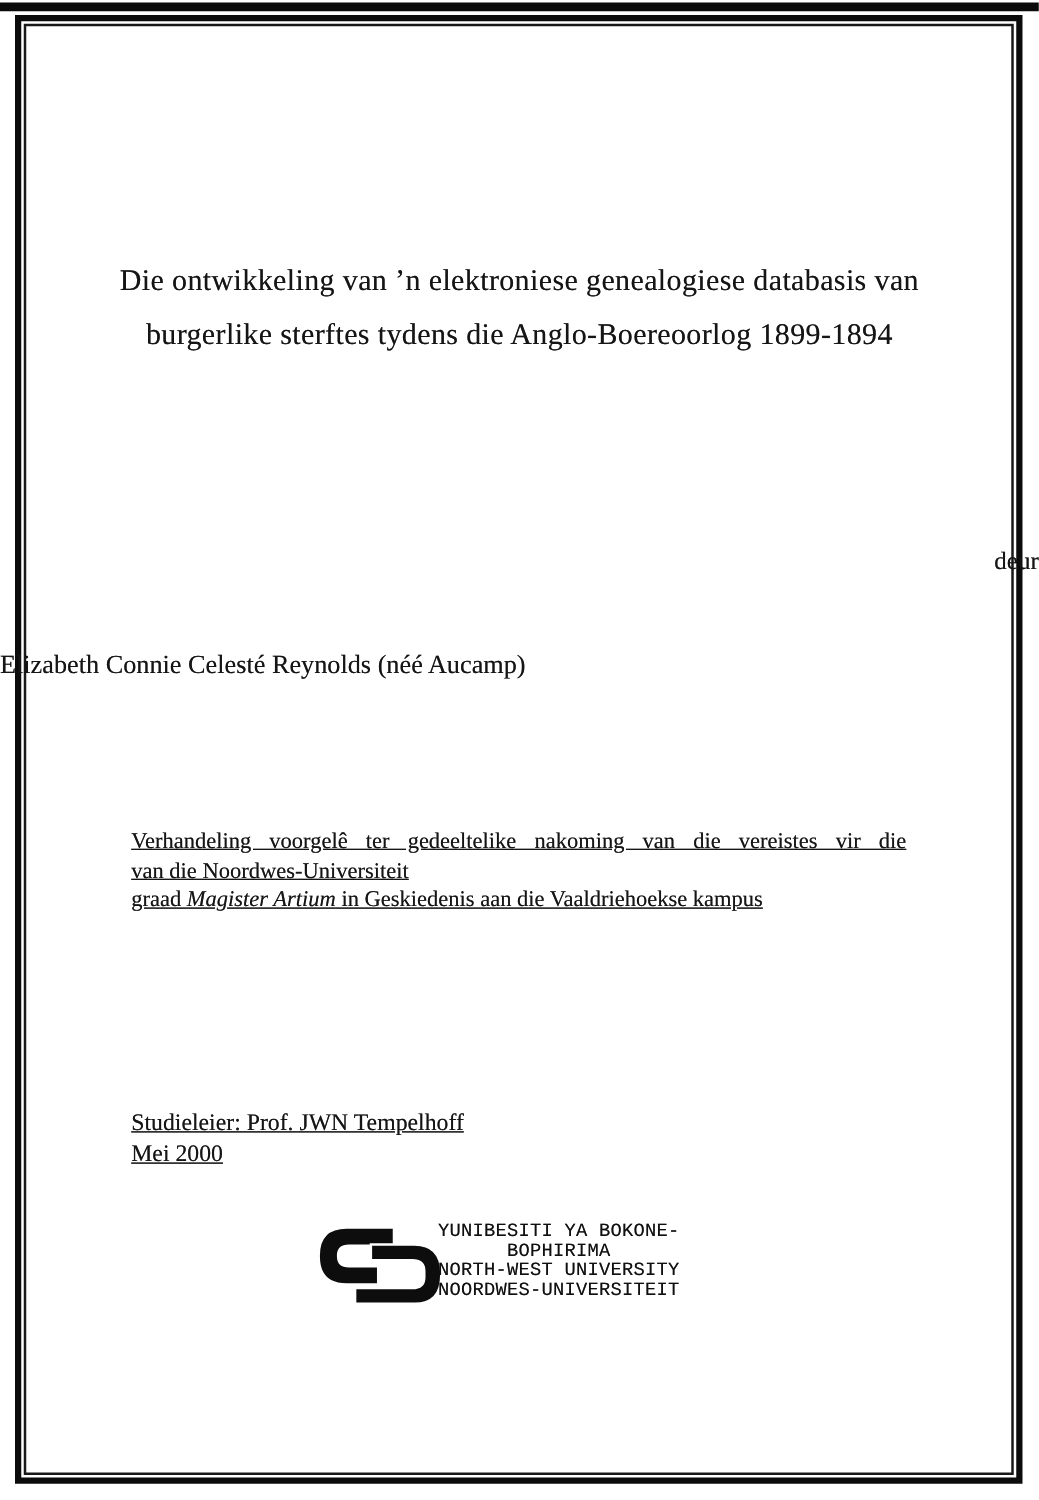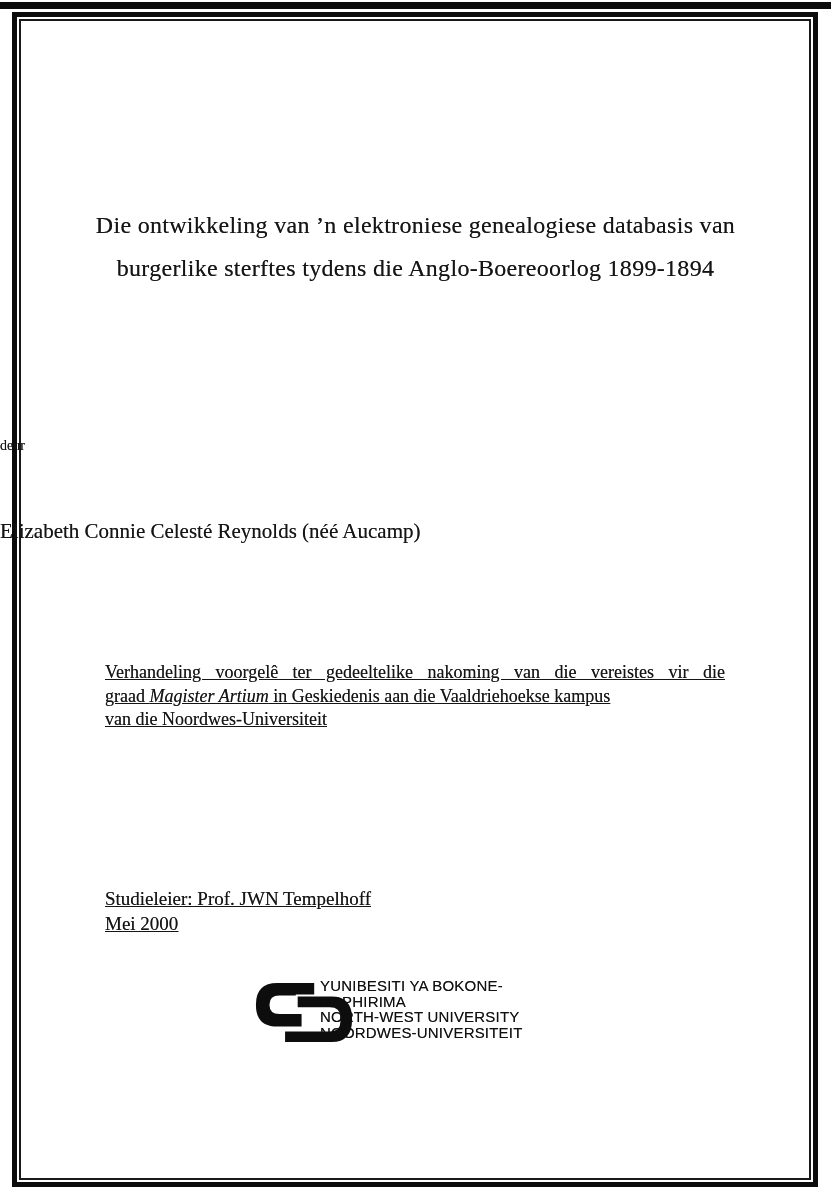--- a/index.html
+++ b/index.html
@@ -31,21 +31,21 @@
   .serif-scan { text-shadow: 0 0 0.4px rgba(20,20,20,0.65); }
 
   .title-block {
     position: absolute; top: 204px; left: 48px; right: 48px;
     text-align: center;
     font-size: 24px; line-height: 43px; letter-spacing: 0.3px;
   }
 
   .byline {
     position: absolute; top: 438px; left: 0; width: 100%;
-    text-align: left; font-size: 14px;
+    text-align: right; font-size: 20px;
   }
 
   .author {
     position: absolute; top: 519px; left: 0; width: 100%;
     text-align: left; font-size: 21px;
   }
 
   .statement {
     position: absolute; top: 661px; left: 105px; width: 620px;
     font-size: 18px; line-height: 23.5px; text-decoration: underline;
@@ -61,22 +61,22 @@
     font-size: 19px; line-height: 25px; text-decoration: underline;
   }
 
   .logo-group {
     position: absolute; top: 981px; left: 254px;
     display: flex; align-items: flex-start;
   }
   .logo-mark { width: 100px; height: 64px; flex: none; display: block; }
   .logo-text {
     margin-left: -34px; margin-top: -3px; width: 254px;
-    text-align: left;
-    font-family: Liberation Sans, sans-serif;
+    text-align: center;
+    font-family: Liberation Mono, monospace;
     font-size: 15px; line-height: 15.5px; letter-spacing: 0.2px;
     color: #101010;
     text-shadow: 0 0 0.3px rgba(10,10,10,0.6);
   }
 </style>
 </head>
 <body>
 
 <div class="top-scan-strip"></div>
 
@@ -88,22 +88,22 @@
   <div>Die ontwikkeling van ’n elektroniese genealogiese databasis van</div>
   <div>burgerlike sterftes tydens die Anglo-Boereoorlog 1899-1894</div>
 </div>
 
 <div class="byline serif-scan">deur</div>
 
 <div class="author serif-scan">Elizabeth Connie Celesté Reynolds (néé Aucamp)</div>
 
 <div class="statement serif-scan">
   <div class="line-justify">Verhandeling voorgelê ter gedeeltelike nakoming van die vereistes vir die</div>
+  <div>van die Noordwes-Universiteit</div>
   <div><span>graad </span><em>Magister Artium</em><span> in Geskiedenis aan die Vaaldriehoekse kampus</span></div>
-  <div>van die Noordwes-Universiteit</div>
 </div>
 
 <div class="supervisor-block serif-scan">
   <div>Studieleier: Prof. JWN Tempelhoff</div>
   <div>Mei 2000</div>
 </div>
 
 <div class="logo-group">
   <svg class="logo-mark" viewBox="1 16 103 66" preserveAspectRatio="none" xmlns="http://www.w3.org/2000/svg">
 

